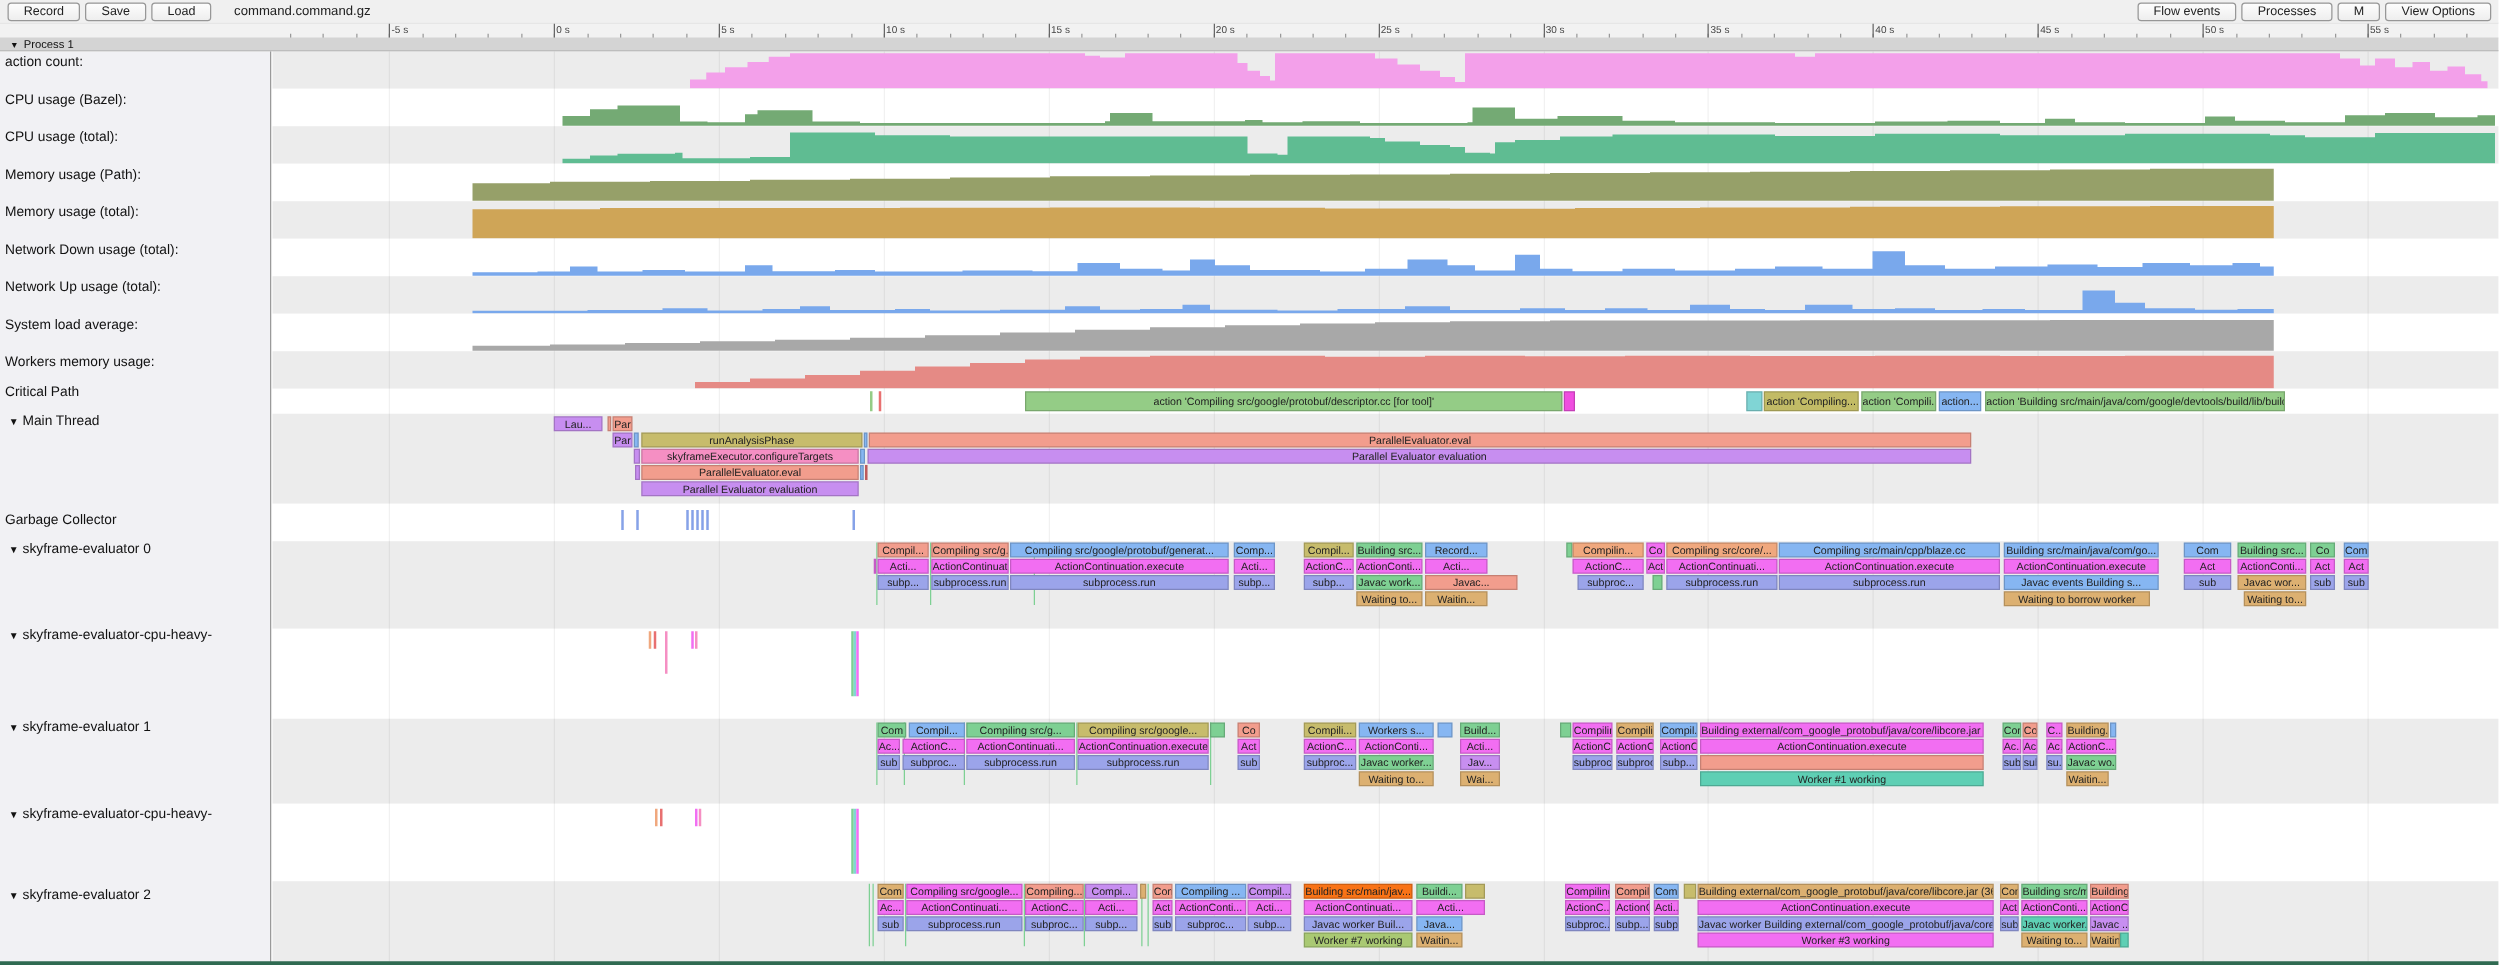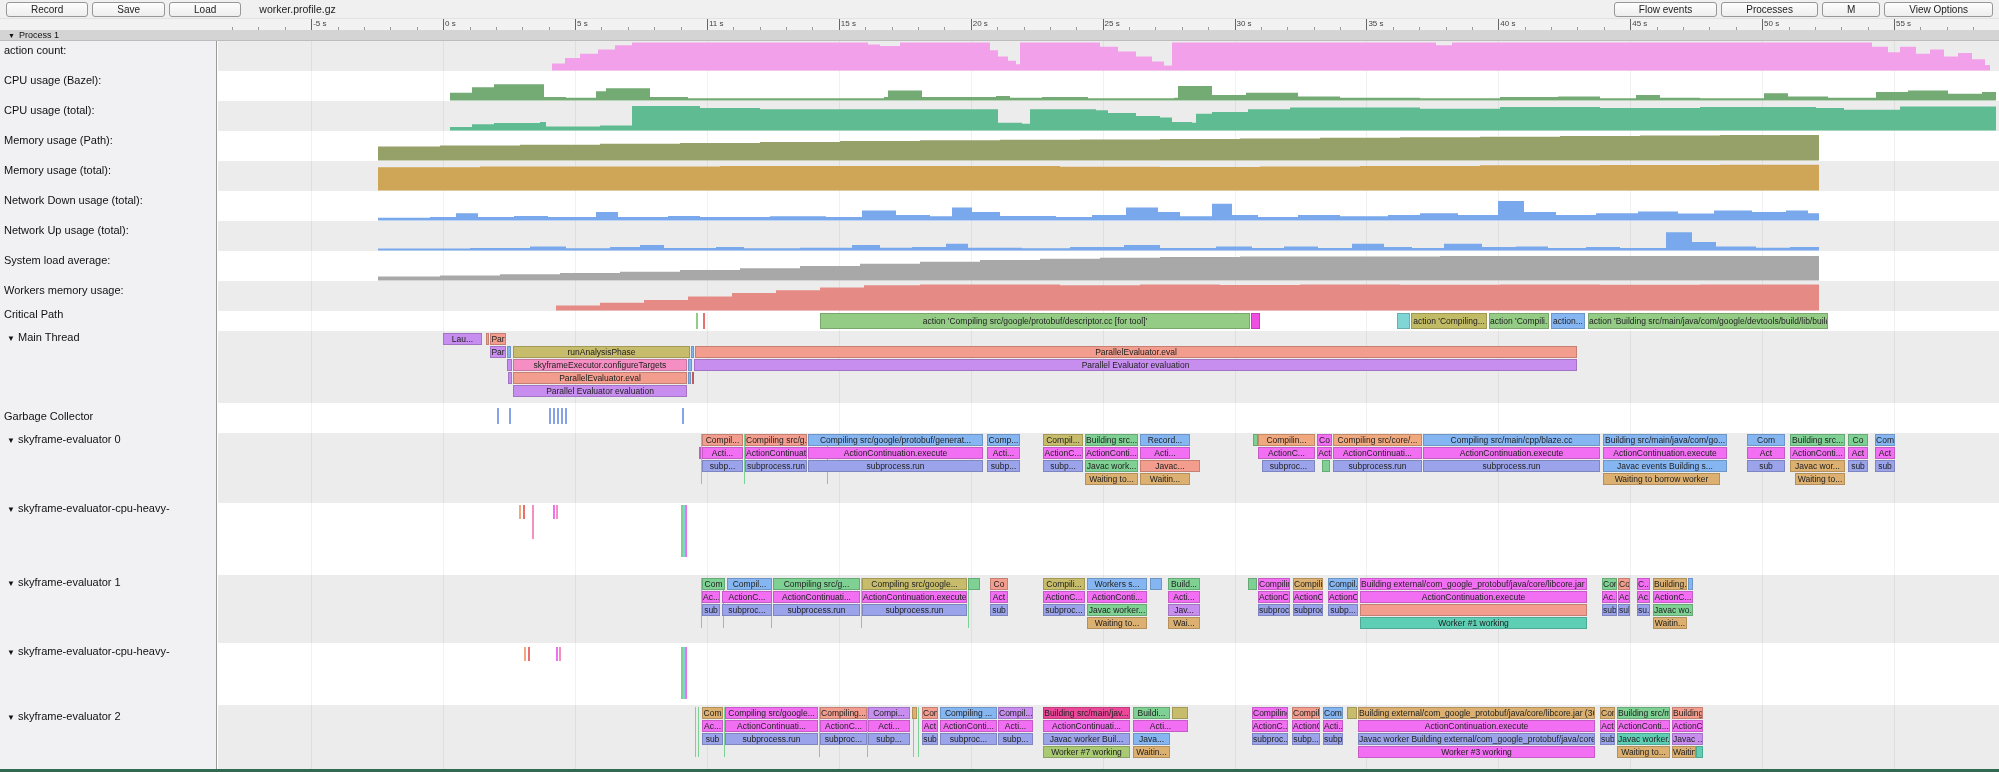--- a/index.html
+++ b/index.html
@@ -3,21 +3,21 @@
 <meta charset="utf-8">
 <style>
   html,body{margin:0;padding:0;background:#fff;}
   #app{position:relative;width:1999px;height:772px;overflow:hidden;background:#fff;
        font-family:"Liberation Sans",sans-serif;-webkit-font-smoothing:antialiased;}
   
   #toolbar{position:absolute;left:0;top:0;width:1999px;height:18px;background:#f0f0f0;
            display:flex;align-items:center;gap:4px;padding:0 6px;box-sizing:border-box;z-index:10;}
   .btn{font-family:"Liberation Sans",sans-serif;font-size:10px;color:#222;
        background:linear-gradient(#fdfdfd,#eee);border:1px solid #979797;border-radius:3px;
-       height:15px;padding:0 24px;line-height:13px;}
+       height:15px;padding:0 12px;line-height:13px;}
   #filename{font-size:10.5px;color:#222;margin-left:14px;}
   .spacer{flex:1;}
   
   #ruler{position:absolute;left:0;top:18px;width:1999px;height:12px;background:#f2f2f2;
          border-top:1px solid #e2e2e2;z-index:9;}
   .tick-major{position:absolute;top:0;width:1px;height:12px;background:#666;}
   .tick-minor{position:absolute;top:8px;width:1px;height:4px;background:#999;}
   .tick-label{position:absolute;top:0;font-size:8px;color:#444;white-space:nowrap;}
   
   #process-header{position:absolute;left:0;top:30px;width:1999px;height:11px;background:#d4d4d4;
@@ -39,21 +39,21 @@
   #bottombar{position:absolute;left:0;top:769px;width:1999px;height:3px;background:#2f6a51;z-index:7;}
 </style>
 </head>
 <body>
 
 <div id="app">
   <div id="toolbar">
     <button class="btn">Record</button>
     <button class="btn">Save</button>
     <button class="btn">Load</button>
-    <span id="filename">worker.profile.gz</span>
+    <span id="filename">command.command.gz</span>
     <div class="spacer"></div>
     <button class="btn">Flow events</button>
     <button class="btn">Processes</button>
     <button class="btn">M</button>
     <button class="btn">View Options</button>
   </div>
 
   <div id="body">
       <div class="stripe" style="top: 41px; height: 30px; background: rgb(236, 236, 236);"></div>
       <div class="stripe" style="top: 71px; height: 30px; background: rgb(255, 255, 255);"></div>
@@ -182,21 +182,21 @@
       <div class="slice" style="left: 1747px; top: 447px; width: 38px; height: 12px; line-height: 10px; background: rgb(242, 110, 242);">Act</div>
       <div class="slice" style="left: 1790px; top: 447px; width: 55px; height: 12px; line-height: 10px; background: rgb(242, 110, 242);">ActionConti...</div>
       <div class="slice" style="left: 1848px; top: 447px; width: 20px; height: 12px; line-height: 10px; background: rgb(242, 110, 242);">Act</div>
       <div class="slice" style="left: 1875px; top: 447px; width: 20px; height: 12px; line-height: 10px; background: rgb(242, 110, 242);">Act</div>
       <div class="slice" style="left: 702px; top: 460px; width: 41px; height: 12px; line-height: 10px; background: rgb(155, 164, 234);">subp...</div>
       <div class="slice" style="left: 745px; top: 460px; width: 62px; height: 12px; line-height: 10px; background: rgb(155, 164, 234);">subprocess.run</div>
       <div class="slice" style="left: 808px; top: 460px; width: 175px; height: 12px; line-height: 10px; background: rgb(155, 164, 234);">subprocess.run</div>
       <div class="slice" style="left: 987px; top: 460px; width: 33px; height: 12px; line-height: 10px; background: rgb(155, 164, 234);">subp...</div>
       <div class="slice" style="left: 1043px; top: 460px; width: 40px; height: 12px; line-height: 10px; background: rgb(155, 164, 234);">subp...</div>
       <div class="slice" style="left: 1085px; top: 460px; width: 53px; height: 12px; line-height: 10px; background: rgb(126, 208, 147);">Javac work...</div>
-      <div class="slice" style="left: 1140px; top: 460px; width: 60px; height: 12px; line-height: 10px; background: rgb(242, 157, 141);">Javac...</div>
+      <div class="slice" style="left: 1140px; top: 460px; width: 74px; height: 12px; line-height: 10px; background: rgb(242, 157, 141);">Javac...</div>
       <div class="slice" style="left: 1262px; top: 460px; width: 53px; height: 12px; line-height: 10px; background: rgb(155, 164, 234);">subproc...</div>
       <div class="slice" style="left: 1322px; top: 460px; width: 8px; height: 12px; line-height: 10px; background: rgb(126, 208, 147);"></div>
       <div class="slice" style="left: 1333px; top: 460px; width: 89px; height: 12px; line-height: 10px; background: rgb(155, 164, 234);">subprocess.run</div>
       <div class="slice" style="left: 1423px; top: 460px; width: 177px; height: 12px; line-height: 10px; background: rgb(155, 164, 234);">subprocess.run</div>
       <div class="slice" style="left: 1603px; top: 460px; width: 124px; height: 12px; line-height: 10px; background: rgb(134, 182, 242);">Javac events Building s...</div>
       <div class="slice" style="left: 1747px; top: 460px; width: 38px; height: 12px; line-height: 10px; background: rgb(155, 164, 234);">sub</div>
       <div class="slice" style="left: 1790px; top: 460px; width: 55px; height: 12px; line-height: 10px; background: rgb(220, 176, 113);">Javac wor...</div>
       <div class="slice" style="left: 1848px; top: 460px; width: 20px; height: 12px; line-height: 10px; background: rgb(155, 164, 234);">sub</div>
       <div class="slice" style="left: 1875px; top: 460px; width: 20px; height: 12px; line-height: 10px; background: rgb(155, 164, 234);">sub</div>
       <div class="slice" style="left: 1085px; top: 473px; width: 53px; height: 12px; line-height: 10px; background: rgb(220, 176, 113);">Waiting to...</div>
@@ -272,21 +272,21 @@
       <div class="tickbar" style="left: 913px; top: 707px; width: 1px; height: 50px; background: rgb(126, 208, 147);"></div>
       <div class="tickbar" style="left: 918px; top: 707px; width: 1px; height: 50px; background: rgb(126, 208, 147);"></div>
       <div class="slice" style="left: 702px; top: 707px; width: 21px; height: 12px; line-height: 10px; background: rgb(220, 176, 113);">Com</div>
       <div class="slice" style="left: 725px; top: 707px; width: 93px; height: 12px; line-height: 10px; background: rgb(242, 110, 242);">Compiling src/google...</div>
       <div class="slice" style="left: 820px; top: 707px; width: 47px; height: 12px; line-height: 10px; background: rgb(242, 157, 141);">Compiling...</div>
       <div class="slice" style="left: 868px; top: 707px; width: 42px; height: 12px; line-height: 10px; background: rgb(199, 142, 240);">Compi...</div>
       <div class="slice" style="left: 912px; top: 707px; width: 5px; height: 12px; line-height: 10px; background: rgb(220, 176, 113);"></div>
       <div class="slice" style="left: 922px; top: 707px; width: 16px; height: 12px; line-height: 10px; background: rgb(242, 157, 141);">Com</div>
       <div class="slice" style="left: 940px; top: 707px; width: 57px; height: 12px; line-height: 10px; background: rgb(134, 182, 242);">Compiling ...</div>
       <div class="slice" style="left: 998px; top: 707px; width: 35px; height: 12px; line-height: 10px; background: rgb(199, 142, 240);">Compil...</div>
-      <div class="slice" style="left: 1043px; top: 707px; width: 87px; height: 12px; line-height: 10px; background: #ec4899; text-align: center;">Building src/main/jav...</div>
+      <div class="slice" style="left: 1043px; top: 707px; width: 87px; height: 12px; line-height: 10px; background: #f97316; text-align: center;">Building src/main/jav...</div>
       <div class="slice" style="left: 1133px; top: 707px; width: 37px; height: 12px; line-height: 10px; background: rgb(126, 208, 147);">Buildi...</div>
       <div class="slice" style="left: 1172px; top: 707px; width: 16px; height: 12px; line-height: 10px; background: rgb(199, 188, 108);"></div>
       <div class="slice" style="left: 1252px; top: 707px; width: 36px; height: 12px; line-height: 10px; background: rgb(242, 110, 242);">Compiling...</div>
       <div class="slice" style="left: 1292px; top: 707px; width: 28px; height: 12px; line-height: 10px; background: rgb(242, 157, 141);">Compil...</div>
       <div class="slice" style="left: 1323px; top: 707px; width: 20px; height: 12px; line-height: 10px; background: rgb(134, 182, 242);">Com...</div>
       <div class="slice" style="left: 1347px; top: 707px; width: 10px; height: 12px; line-height: 10px; background: rgb(199, 188, 108);"></div>
       <div class="slice" style="left: 1358px; top: 707px; width: 237px; height: 12px; line-height: 10px; background: rgb(220, 176, 113);">Building external/com_google_protobuf/java/core/libcore.jar (36 source files, 1 source jar)</div>
       <div class="slice" style="left: 1600px; top: 707px; width: 15px; height: 12px; line-height: 10px; background: rgb(220, 176, 113);">Com</div>
       <div class="slice" style="left: 1617px; top: 707px; width: 53px; height: 12px; line-height: 10px; background: rgb(126, 208, 147);">Building src/ma...</div>
       <div class="slice" style="left: 1672px; top: 707px; width: 31px; height: 12px; line-height: 10px; background: rgb(242, 157, 141);">Building ...</div>
@@ -413,21 +413,21 @@
       <div class="tick-minor" style="left: 1920.4px;"></div>
       <div class="tick-minor" style="left: 1946.8px;"></div>
       <div class="tick-minor" style="left: 1973.1px;"></div>
       <div class="tick-major" style="left: 311.2px;"></div>
       <div class="tick-label" style="left: 313.2px;">-5 s</div>
       <div class="tick-major" style="left: 443.1px;"></div>
       <div class="tick-label" style="left: 445.1px;">0 s</div>
       <div class="tick-major" style="left: 575px;"></div>
       <div class="tick-label" style="left: 577px;">5 s</div>
       <div class="tick-major" style="left: 706.9px;"></div>
-      <div class="tick-label" style="left: 708.9px;">11 s</div>
+      <div class="tick-label" style="left: 708.9px;">10 s</div>
       <div class="tick-major" style="left: 838.8px;"></div>
       <div class="tick-label" style="left: 840.8px;">15 s</div>
       <div class="tick-major" style="left: 970.7px;"></div>
       <div class="tick-label" style="left: 972.7px;">20 s</div>
       <div class="tick-major" style="left: 1102.6px;"></div>
       <div class="tick-label" style="left: 1104.6px;">25 s</div>
       <div class="tick-major" style="left: 1234.5px;"></div>
       <div class="tick-label" style="left: 1236.5px;">30 s</div>
       <div class="tick-major" style="left: 1366.4px;"></div>
       <div class="tick-label" style="left: 1368.4px;">35 s</div>

